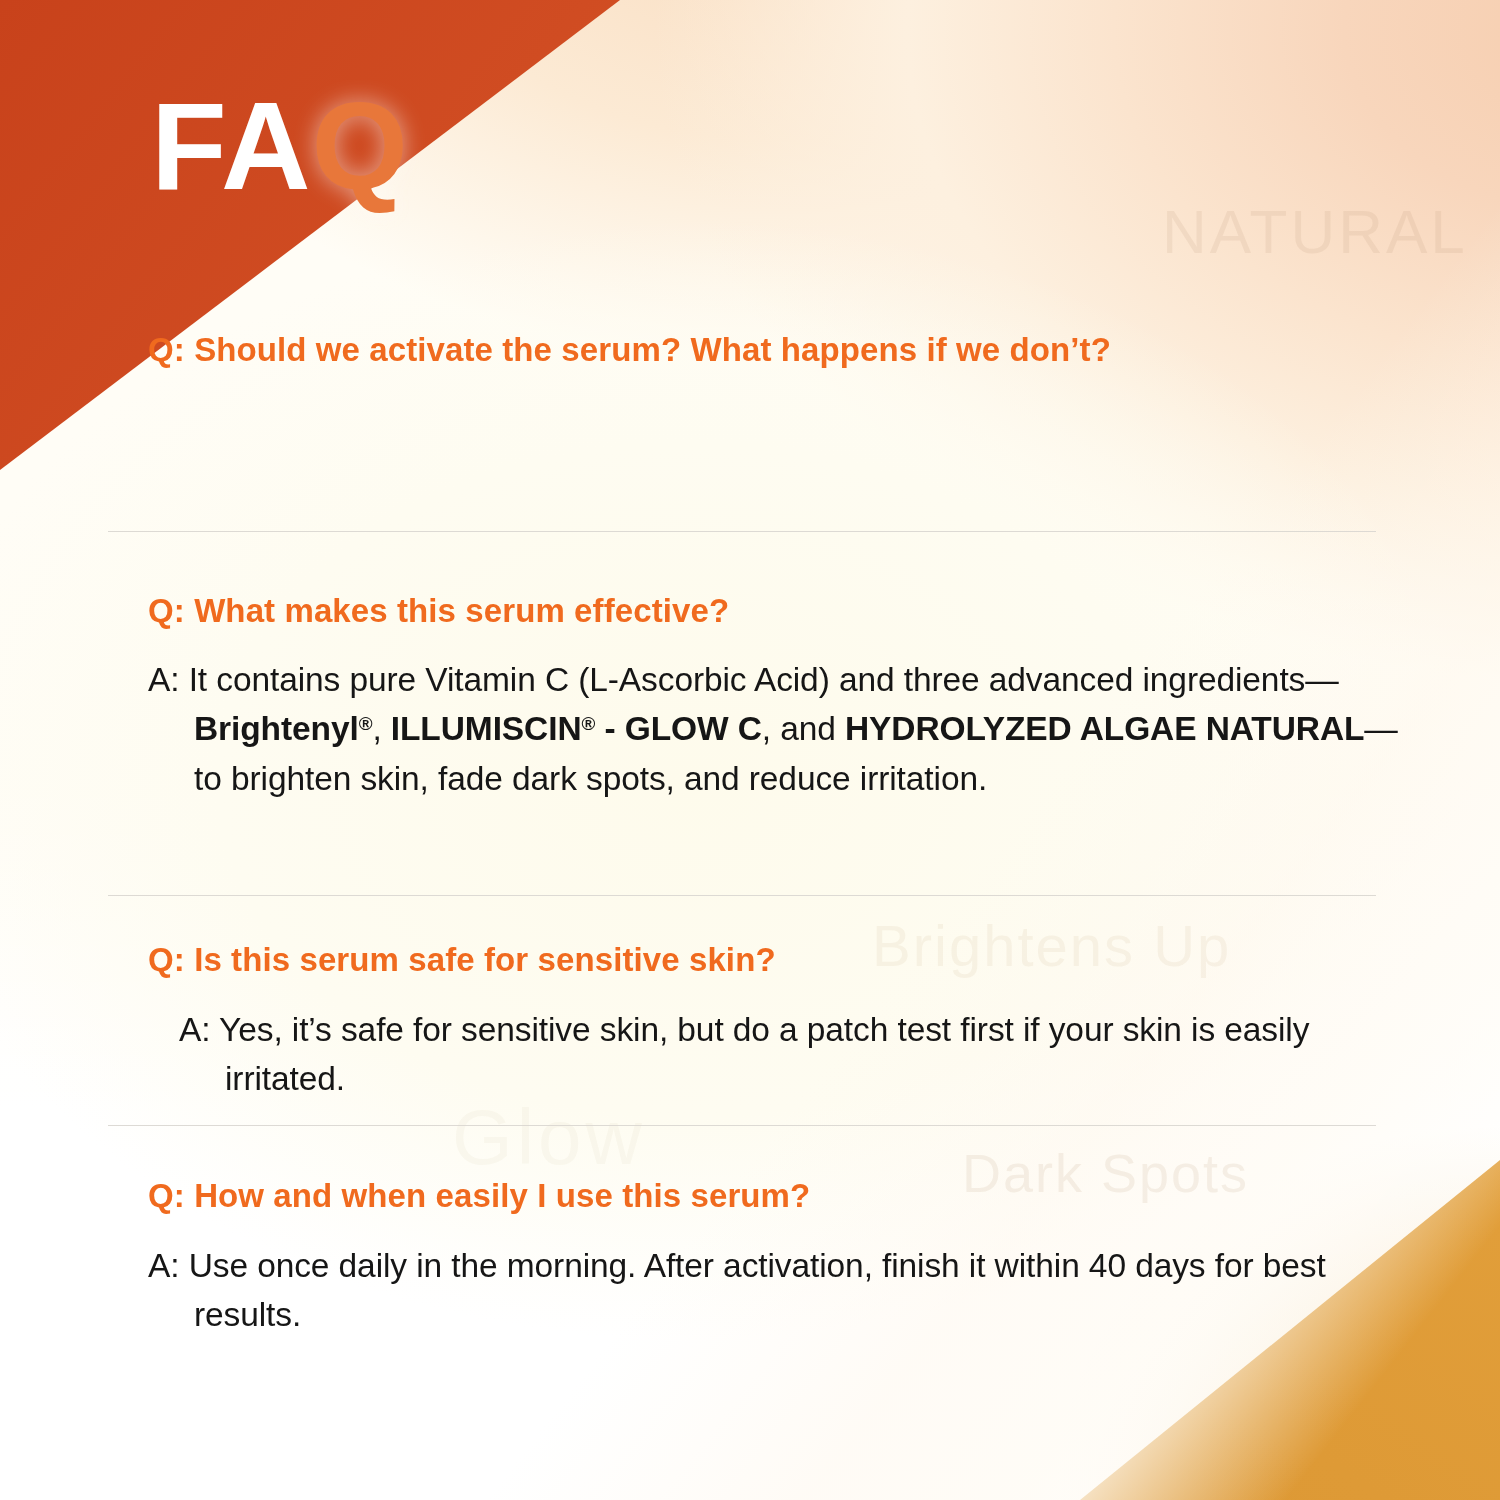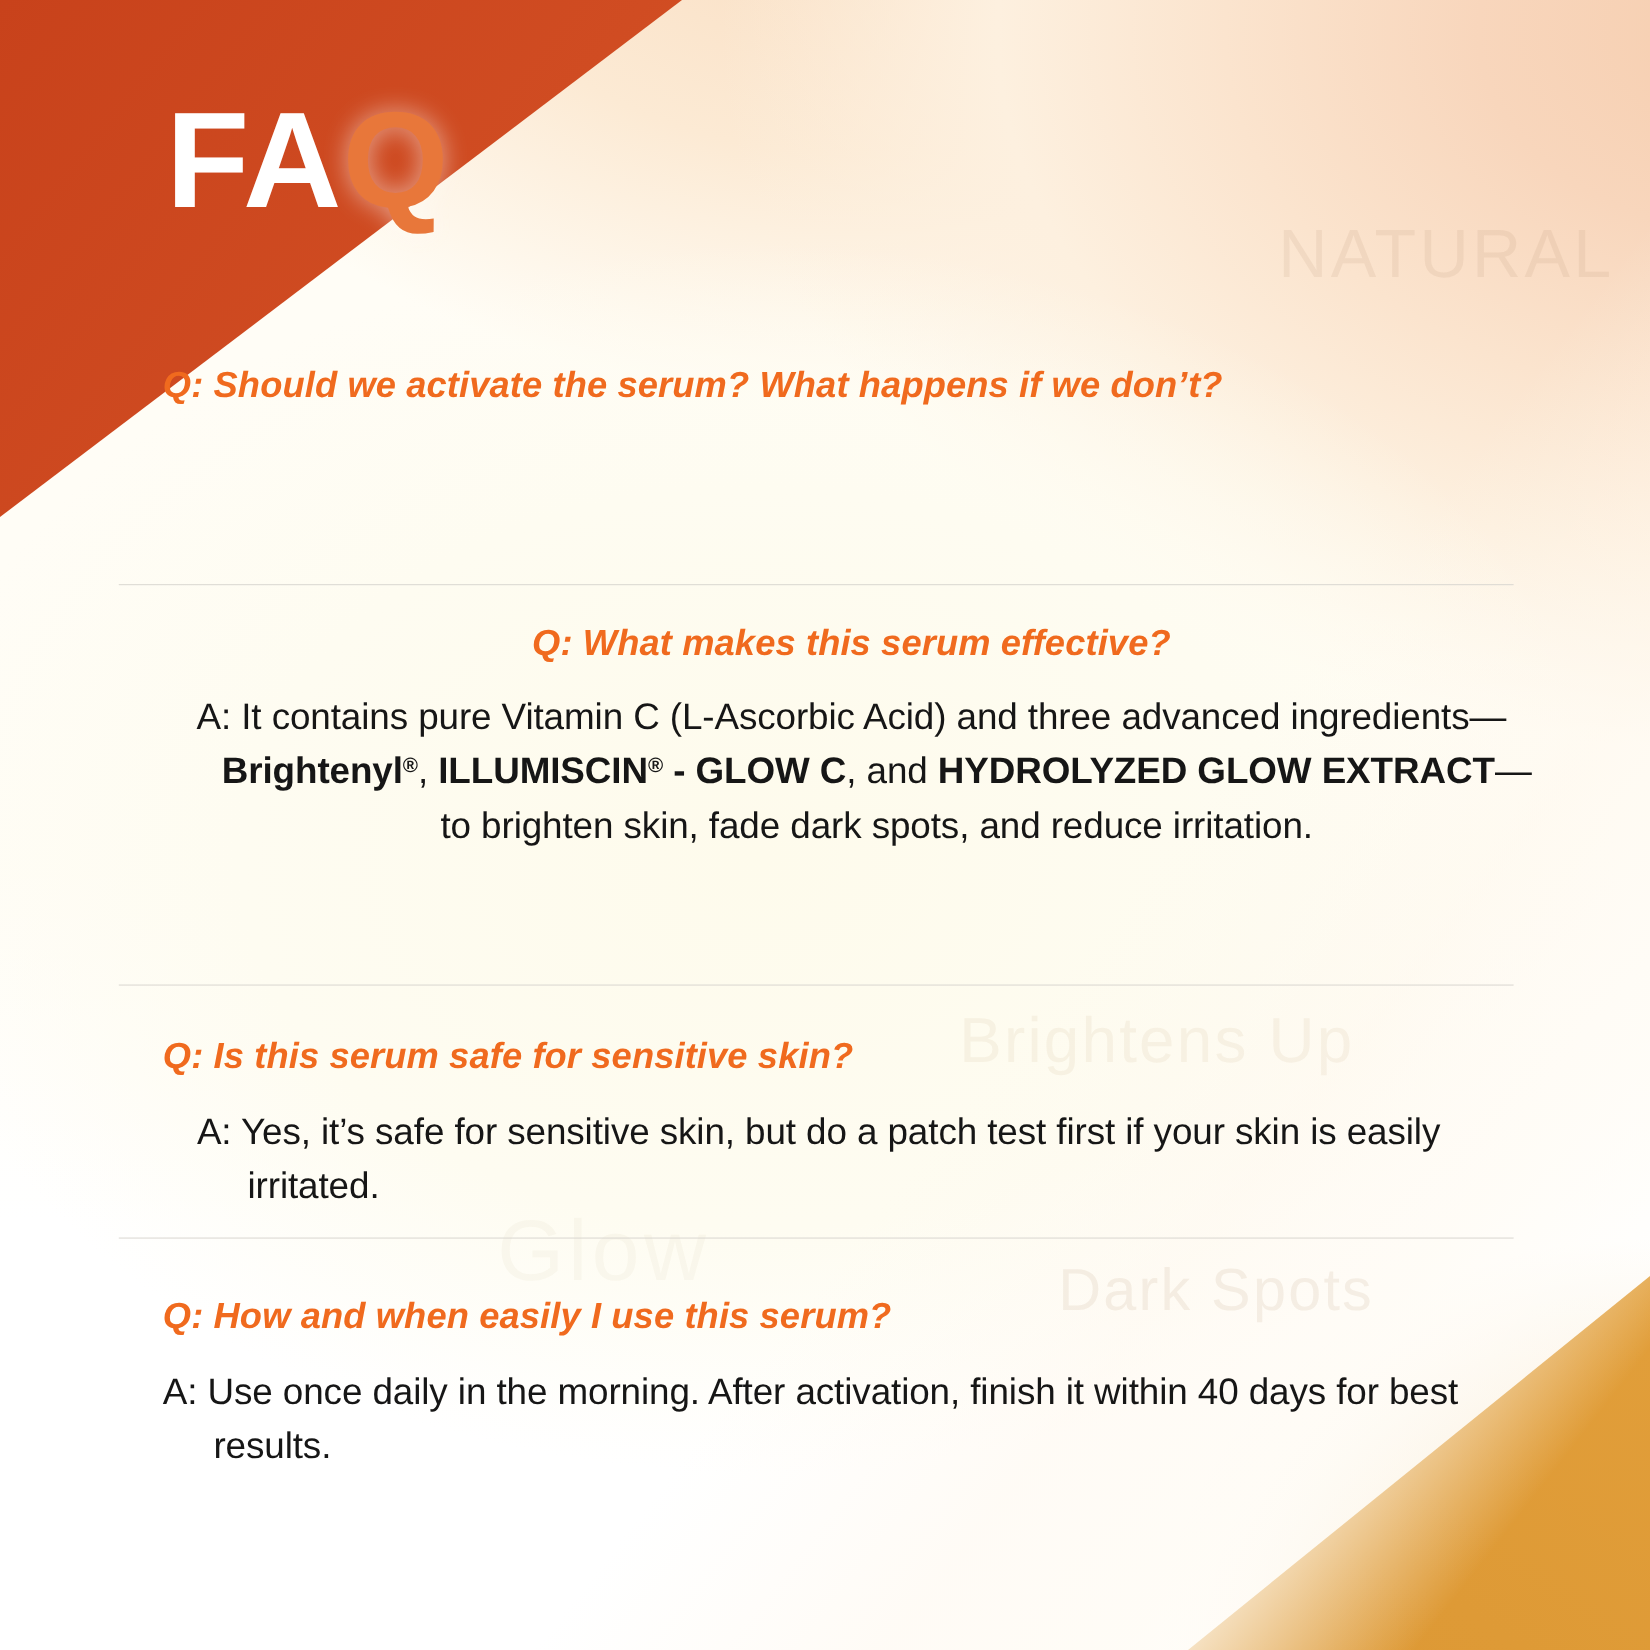--- a/index.html
+++ b/index.html
@@ -153,21 +153,20 @@
     left: 148px;
     width: 1252px;
   }
   .faq-question {
     color: #F06A1E;
     font-size: 33px;
     font-weight: 700;
     letter-spacing: 0.1px;
     line-height: 1.2;
     margin: 0;
-    font-style: italic;
   }
   .faq-answer {
     color: #161616;
     font-size: 33.5px;
     font-weight: 400;
     line-height: 1.48;
     margin: 0;
     padding-left: 46px;
     text-indent: -46px;
     letter-spacing: -0.1px;
@@ -186,21 +185,21 @@
     left: 108px;
     width: 1268px;
     height: 1px;
     background: #D9D6D0;
     opacity: 0.9;
   }
 
   
   #faq-item-0 { top: 330px; }
   #faq-item-0 .faq-answer { margin-top: 24px; }
-  #faq-item-1 { top: 564px; text-align: center; }
+  #faq-item-1 { top: 591px; }
   #faq-item-1 .faq-answer { margin-top: 24px; }
   #faq-item-2 { top: 940px; }
   #faq-item-2 .faq-answer { margin-top: 25px; margin-left: 31px; }
   #faq-item-3 { top: 1176px; }
   #faq-item-3 .faq-answer { margin-top: 25px; }
 
   #faq-divider-0 { top: 531px; }
   #faq-divider-1 { top: 895px; }
   #faq-divider-2 { top: 1125px; }
 </style>
@@ -226,21 +225,21 @@
 
   <div id="faq-list">
 
     <div class="faq-item" id="faq-item-0">
       <p class="faq-question">Q: Should we activate the serum? What happens if we don’t?</p>
     </div>
     <div class="faq-divider" id="faq-divider-0"></div>
 
     <div class="faq-item" id="faq-item-1">
       <p class="faq-question">Q: What makes this serum effective?</p>
-      <p class="faq-answer">A: It contains pure Vitamin C (L-Ascorbic Acid) and three advanced ingredients—<b>Brightenyl<sup>®</sup></b>, <b>ILLUMISCIN<sup>®</sup> - GLOW C</b>, and <b>HYDROLYZED GLOW EXTRACT</b>—to brighten skin, fade dark spots, and reduce irritation.</p>
+      <p class="faq-answer">A: It contains pure Vitamin C (L-Ascorbic Acid) and three advanced ingredients—<b>Brightenyl<sup>®</sup></b>, <b>ILLUMISCIN<sup>®</sup> - GLOW C</b>, and <b>HYDROLYZED ALGAE NATURAL</b>—to brighten skin, fade dark spots, and reduce irritation.</p>
     </div>
     <div class="faq-divider" id="faq-divider-1"></div>
 
     <div class="faq-item" id="faq-item-2">
       <p class="faq-question">Q: Is this serum safe for sensitive skin?</p>
       <p class="faq-answer">A: Yes, it’s safe for sensitive skin, but do a patch test first if your skin is easily irritated.</p>
     </div>
     <div class="faq-divider" id="faq-divider-2"></div>
 
     <div class="faq-item" id="faq-item-3">

